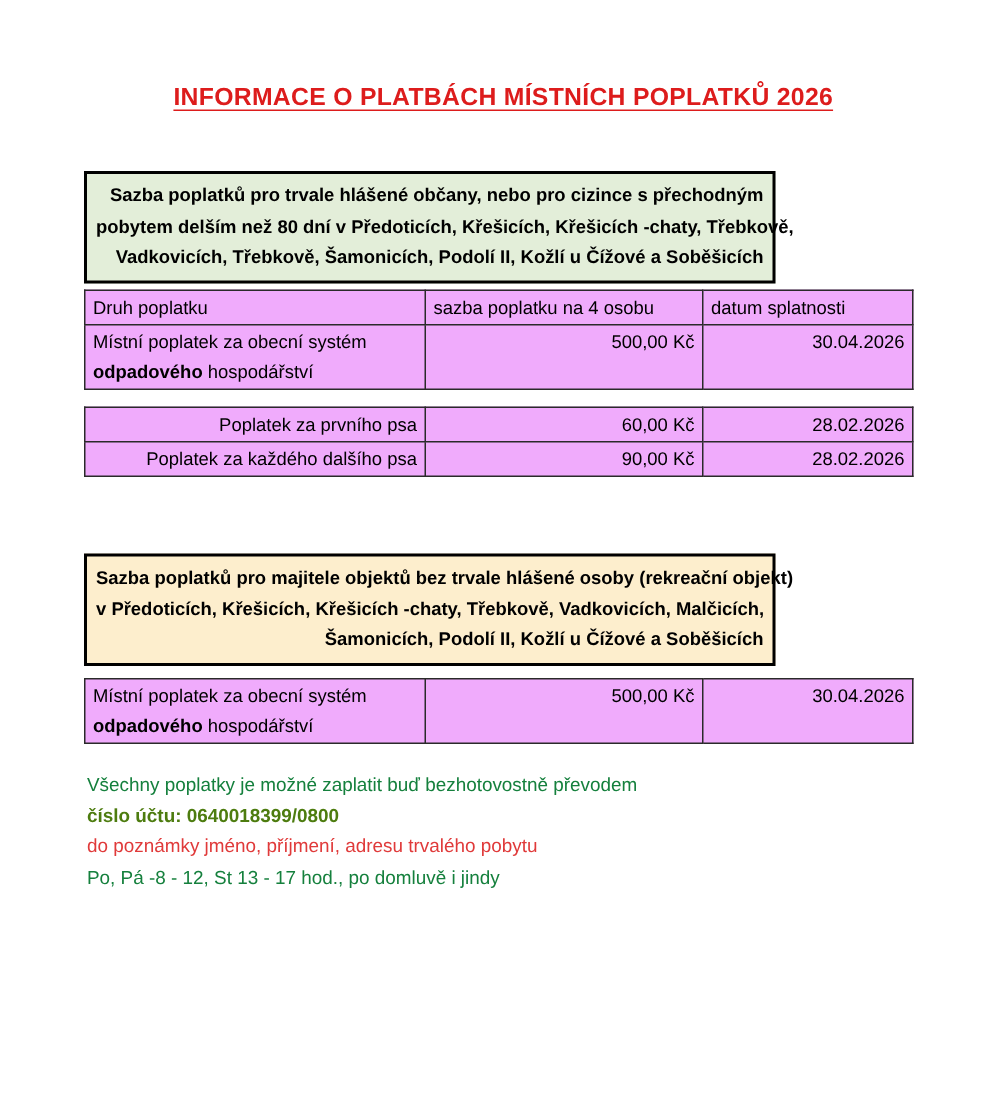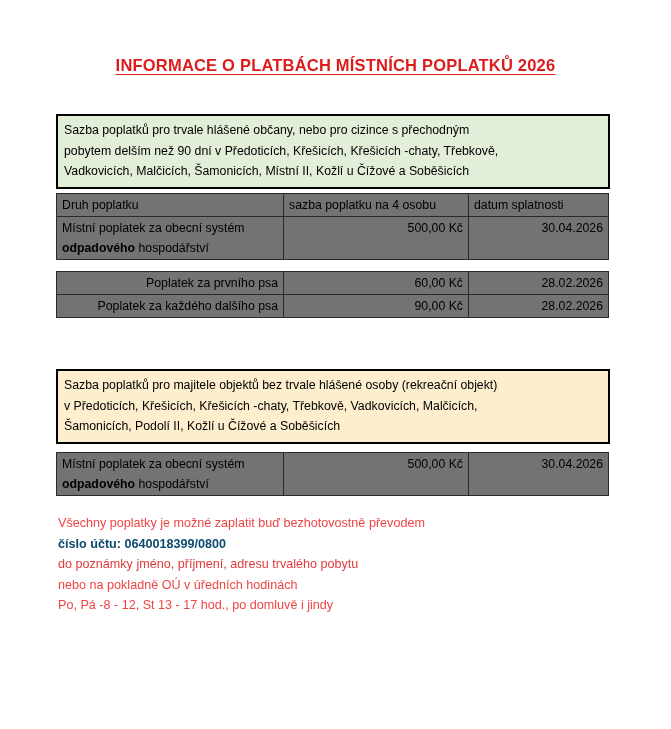--- a/index.html
+++ b/index.html
@@ -38,27 +38,28 @@
     text-decoration: underline;
     text-underline-offset: 3px;
     letter-spacing: 0.2px;
     white-space: nowrap;
   }
 
   
   .callout {
     position: absolute;
     left: 56px;
-    width: 554px;
+    width: 461px;
     box-sizing: border-box;
     border: 2px solid #000000;
     font-size: 12.3px;
-    font-weight: normal;
+    font-weight: bold;
     line-height: 20.5px;
     padding: 4px 6px 5px 6px;
+    text-align: right;
   }
   .callout-green {
     top: 114px;
     background: #e3eed9;
   }
   .callout-yellow {
     top: 369px;
     background: #fdeecd;
   }
   .callout .line {
@@ -67,21 +68,21 @@
   }
 
   
   .fee-table {
     position: absolute;
     left: 56px;
     width: 552px;
     border-collapse: collapse;
     table-layout: fixed;
     font-size: 12.3px;
-    background: #737373;
+    background: #f0abfc;
   }
   .fee-table td, .fee-table th {
     border: 1px solid #2a2a2a;
     padding: 1px 5px;
     font-weight: normal;
     vertical-align: top;
     line-height: 20px;
     box-sizing: border-box;
   }
   .col-kind   { width: 227px; }
@@ -110,41 +111,41 @@
     position: absolute;
     left: 58px;
     top: 513px;
     width: 560px;
     font-size: 12.6px;
     line-height: 20.6px;
   }
   .footer .fline {
     display: block;
     white-space: nowrap;
-    color: #ef4444;
+    color: #15803d;
   }
   .footer .fline.red {
     color: #e03a3a;
   }
   .footer .fline.red-bold {
-    color: #0c4a6e;
+    color: #4d7c0f;
     font-weight: bold;
   }
 </style>
 </head>
 <body>
 
 <div class="page">
 
   <div class="doc-title">INFORMACE O PLATBÁCH MÍSTNÍCH POPLATKŮ 2026</div>
 
   <div class="callout callout-green">
     <span class="line">Sazba poplatků pro trvale hlášené občany, nebo pro cizince s přechodným</span>
-    <span class="line">pobytem delším než 90 dní v Předoticích, Křešicích, Křešicích -chaty, Třebkově,</span>
-    <span class="line">Vadkovicích, Malčicích, Šamonicích, Místní II, Kožlí u Čížové a Soběšicích</span>
+    <span class="line">pobytem delším než 80 dní v Předoticích, Křešicích, Křešicích -chaty, Třebkově,</span>
+    <span class="line">Vadkovicích, Třebkově, Šamonicích, Podolí II, Kožlí u Čížové a Soběšicích</span>
   </div>
 
   <table class="fee-table table-1-head">
     <colgroup>
       <col class="col-kind">
         <col class="col-rate">
         <col class="col-due">
     </colgroup>
     <tbody>
       <tr class="head-row">
@@ -208,17 +209,16 @@
         <td class="num bottom-align">500,00 Kč</td>
         <td class="num bottom-align">30.04.2026</td>
       </tr>
     </tbody>
   </table>
 
   <div class="footer">
     <span class="fline">Všechny poplatky je možné zaplatit buď bezhotovostně převodem</span>
     <span class="fline red-bold">číslo účtu: 0640018399/0800</span>
     <span class="fline red">do poznámky jméno, příjmení, adresu trvalého pobytu</span>
-    <span class="fline">nebo na pokladně OÚ v úředních hodinách</span>
     <span class="fline">Po, Pá -8 - 12, St 13 - 17 hod., po domluvě i jindy</span>
   </div>
 
 </div>
 
 </body></html>

